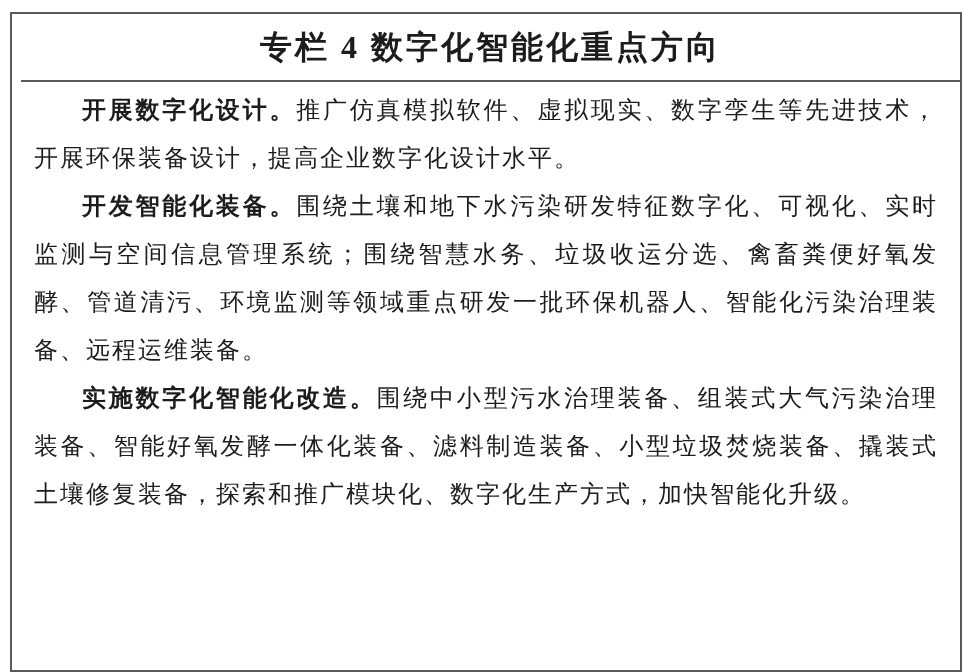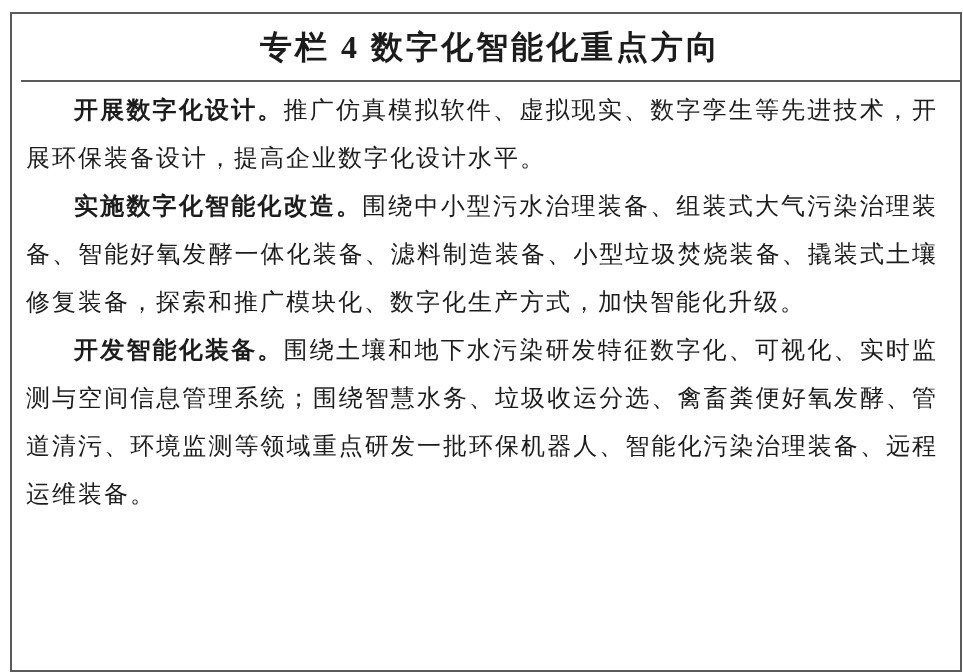--- a/index.html
+++ b/index.html
@@ -30,21 +30,21 @@
     line-height: 66px;
     text-align: center;
     font-size: 32px;
     font-weight: bold;
     letter-spacing: 3px;
     border-bottom: 2px solid #5a5a5a;
     white-space: nowrap;
     margin-left: 9px;
   }
   .panel-body {
-    padding: 4px 22px 0 14px;
+    padding: 4px 22px 0 22px;
   }
   .para {
     margin: 0;
     font-size: 24px;
     line-height: 48px;
     text-align: justify;
     text-justify: inter-character;
     text-indent: 2em;
     letter-spacing: 2px;
   }
@@ -52,16 +52,16 @@
     font-weight: bold;
   }
 </style>
 </head>
 <body>
 
 <div class="panel">
   <div class="panel-title">专栏 4 数字化智能化重点方向</div>
   <div class="panel-body">
     <p class="para"><span class="lead">开展数字化设计。</span><span>推广仿真模拟软件、虚拟现实、数字孪生等先进技术，开展环保装备设计，提高企业数字化设计水平。</span></p>
+    <p class="para"><span class="lead">开发智能化装备。</span><span>围绕土壤和地下水污染研发特征数字化、可视化、实时监测与空间信息管理系统；围绕智慧水务、垃圾收运分选、禽畜粪便好氧发酵、管道清污、环境监测等领域重点研发一批环保机器人、智能化污染治理装备、远程运维装备。</span></p>
     <p class="para"><span class="lead">实施数字化智能化改造。</span><span>围绕中小型污水治理装备、组装式大气污染治理装备、智能好氧发酵一体化装备、滤料制造装备、小型垃圾焚烧装备、撬装式土壤修复装备，探索和推广模块化、数字化生产方式，加快智能化升级。</span></p>
-    <p class="para"><span class="lead">开发智能化装备。</span><span>围绕土壤和地下水污染研发特征数字化、可视化、实时监测与空间信息管理系统；围绕智慧水务、垃圾收运分选、禽畜粪便好氧发酵、管道清污、环境监测等领域重点研发一批环保机器人、智能化污染治理装备、远程运维装备。</span></p>
   </div>
 </div>
 
 </body></html>

